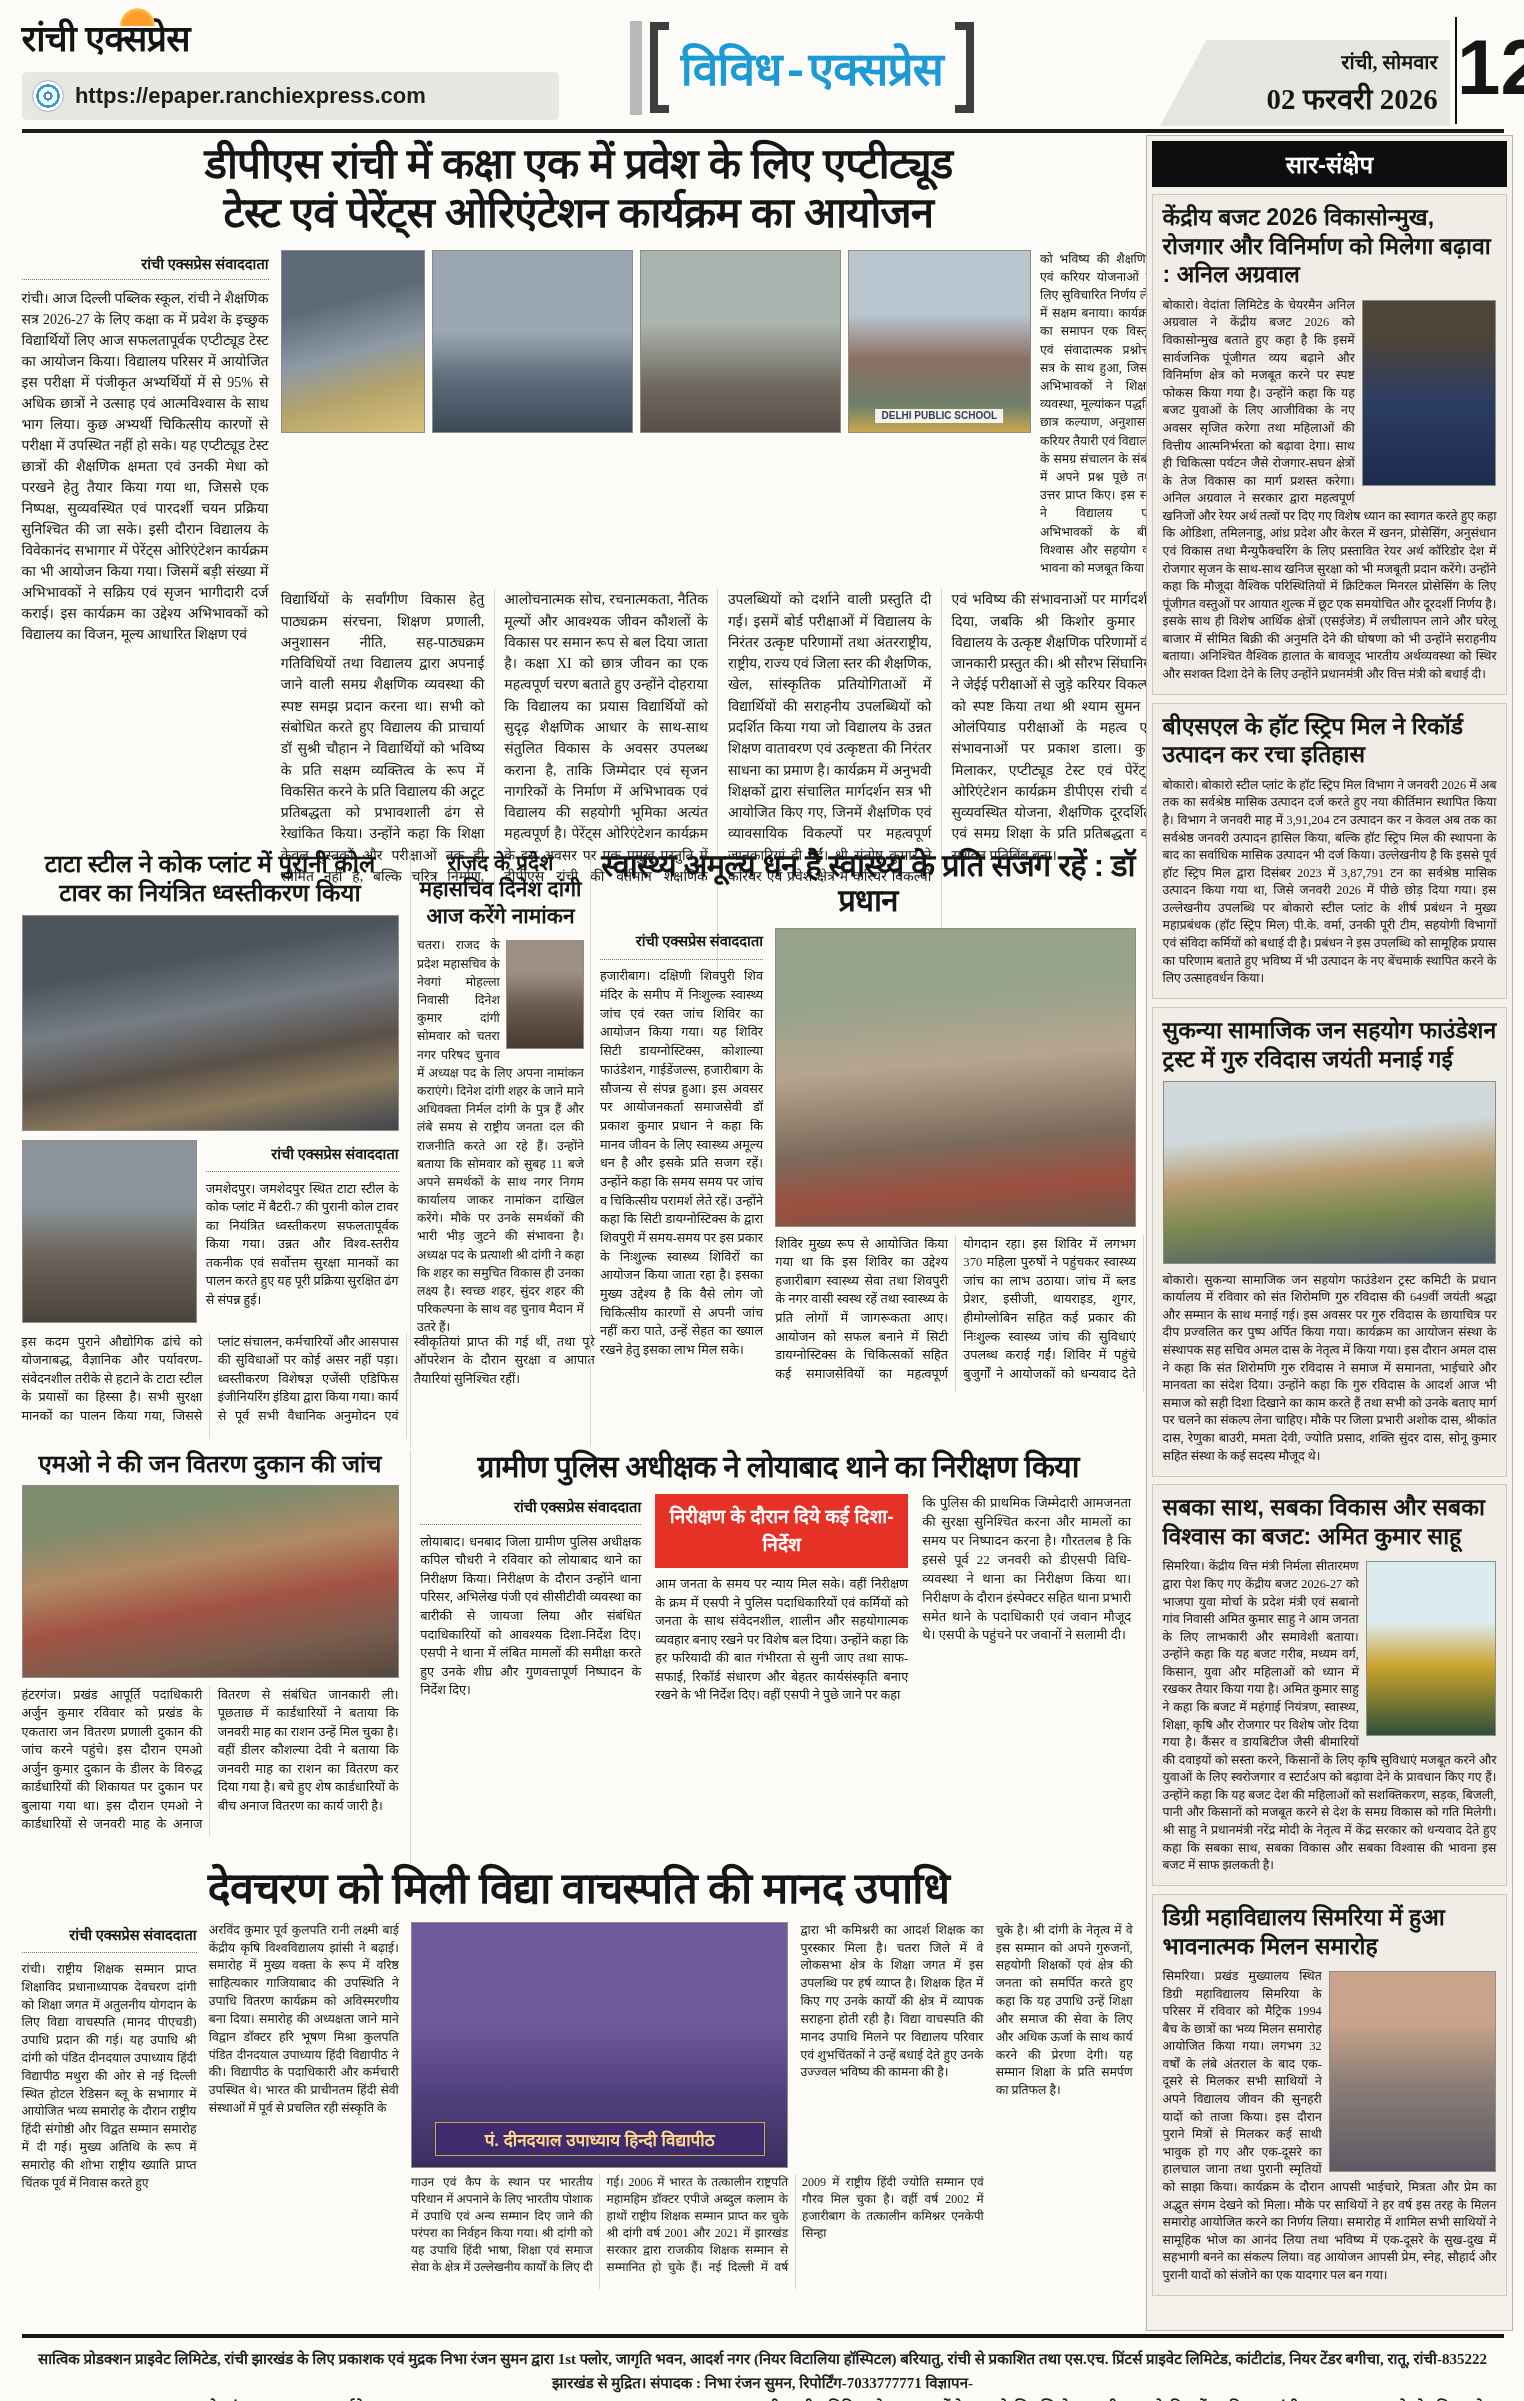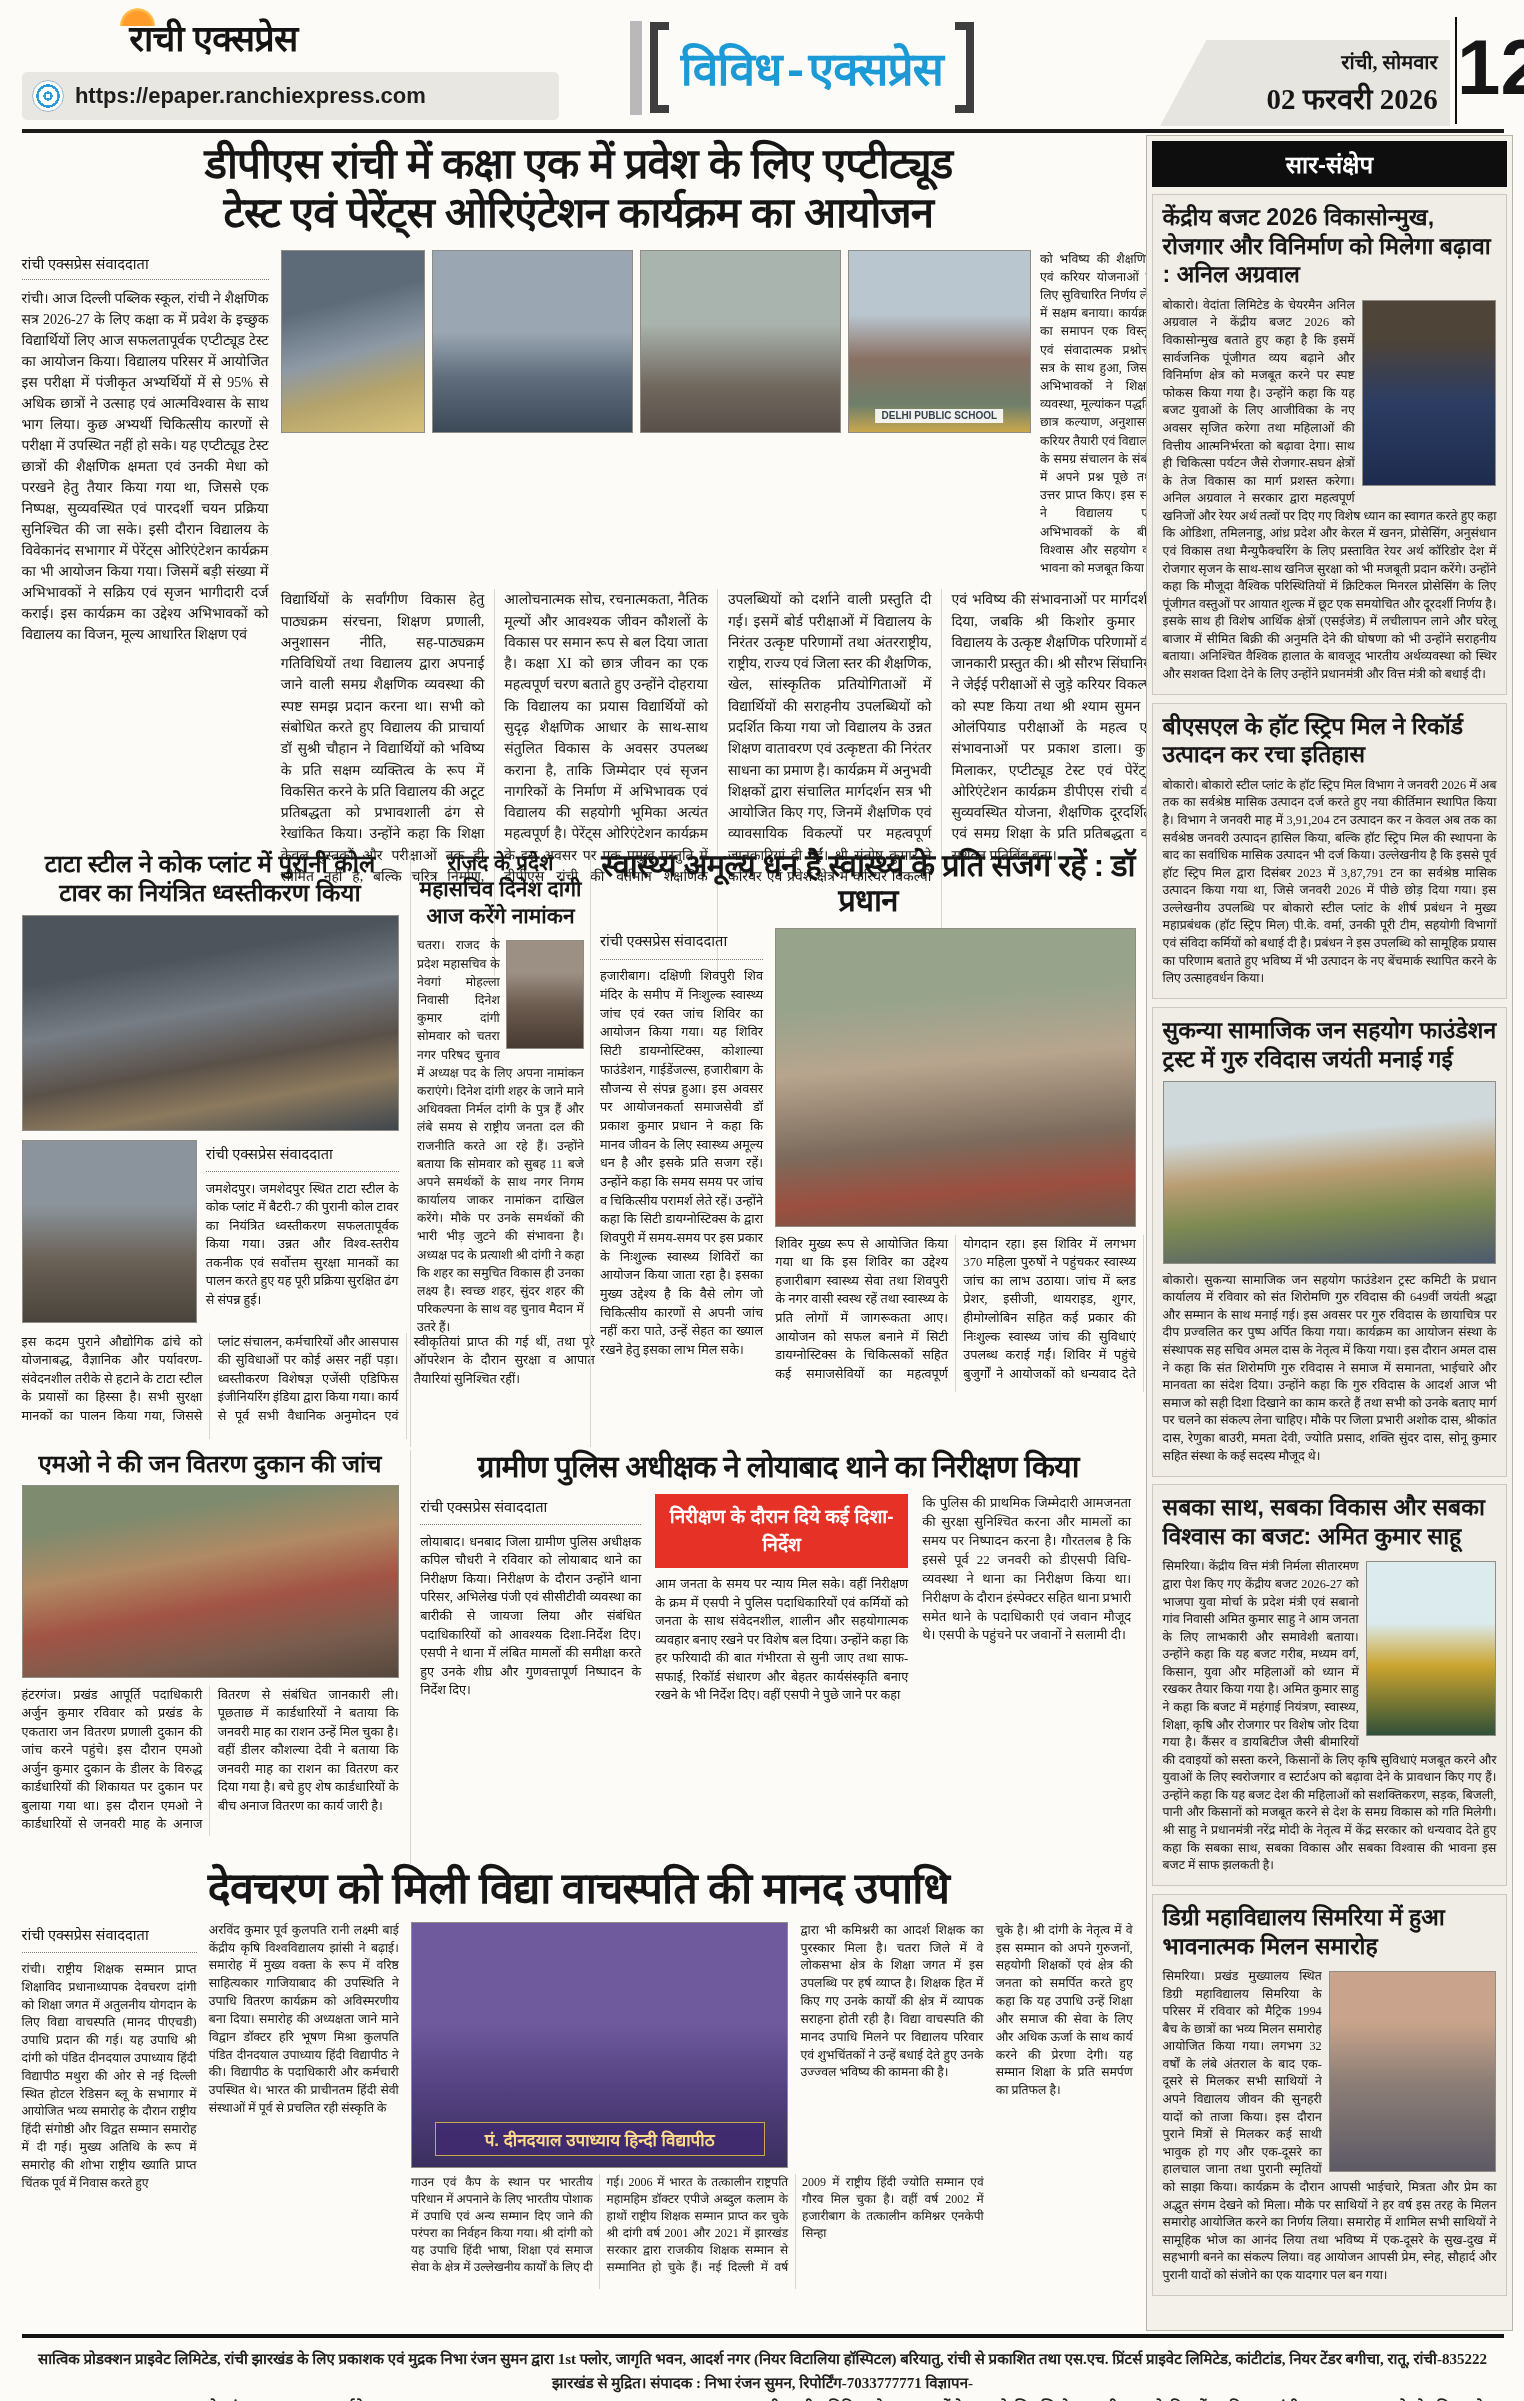--- a/index.html
+++ b/index.html
@@ -6,21 +6,21 @@
   html,body { background:#dddad2; }
   .page {
     position:relative; width:1524px; height:2401px; margin:0 auto;
     background:#fcfbf7; color:#161616; overflow:hidden;
     font-family:"Liberation Serif", serif;
   }
 
   
   .logo { position:absolute; left:21.5px; top:7.7px; width:276px; height:61px;
           font-family:"Liberation Sans", sans-serif; font-weight:bold; font-size:36px;
-          letter-spacing:-0.8px; color:#141414; line-height:61px;text-align:right; }
+          letter-spacing:-0.8px; color:#141414; line-height:61px; }
   .sun { position:absolute; left:98px; top:0px; width:35px; height:18.4px;
          background:radial-gradient(circle at 50% 100%, #ff9c2a 0 55%, #ffc95c 70%, rgba(255,201,92,0) 72%);
          border-radius:35px 35px 0 0; }
   .urlbar { position:absolute; left:21.5px; top:72px; width:537px; height:48px;
             background:#e9e7e1; border-radius:5px; display:flex; align-items:center;
             gap:10.7px; padding:0 10.7px; }
   .touch { width:32px; height:32px; border-radius:50%; background:
            repeating-radial-gradient(circle at 50% 50%, #ffffff 0 2.3px, #2b9cd8 2.3px 4.6px, #ffffff 4.6px 7px);
            border:0.8px solid #9fb9c6; flex:none; }
   .url { font-size:22px; font-weight:bold; color:#1d1d1d; font-family:"Liberation Sans", sans-serif; }
@@ -38,21 +38,21 @@
                background:#e7e5df; clip-path:polygon(16% 0,100% 0,100% 100%,0 100%);
                text-align:right; padding:7.7px 12.3px 0 0; }
   .dateblock .l1 { font-size:20px; font-weight:bold; }
   .dateblock .l2 { font-size:29px; font-weight:bold; margin-top:3.1px; }
   .pagenum { position:absolute; left:1455px; top:17px; width:66px; height:107px;
              border-left:2.3px solid #101010; font-family:"Liberation Sans", sans-serif;
              font-weight:bold; font-size:78px; line-height:101px; text-align:center; }
   .header-rule { position:absolute; left:21.5px; top:129px; width:1482px; height:3.8px; background:#1b1b1b; }
 
   
-  .byline { font-weight:normal; font-size:14.6px; text-align:left; padding:3.1px 0 6.1px;
+  .byline { font-weight:bold; font-size:14.6px; text-align:right; padding:3.1px 0 6.1px;
             border-bottom:0.8px dotted #777; margin-bottom:7.7px; }
   .btxt { font-size:14px; line-height:1.5; text-align:justify; }
   .photo { position:relative; border:0.8px solid #8f8c85; overflow:hidden; }
   .sign { position:absolute; left:50%; transform:translateX(-50%); bottom:9.2px;
           background:rgba(250,250,250,.92); color:#35424e; font-family:"Liberation Sans",sans-serif;
           font-weight:bold; font-size:10px; padding:1.5px 6.1px; white-space:nowrap; }
   .banner-overlay { position:absolute; left:6%; right:6%; bottom:10.7px; background:rgba(64,42,112,.88);
           color:#ffd98a; font-family:"Liberation Sans",sans-serif; font-weight:bold;
           font-size:17px; text-align:center; padding:4.6px 3.1px; border:0.8px solid #caa84e; }
 

